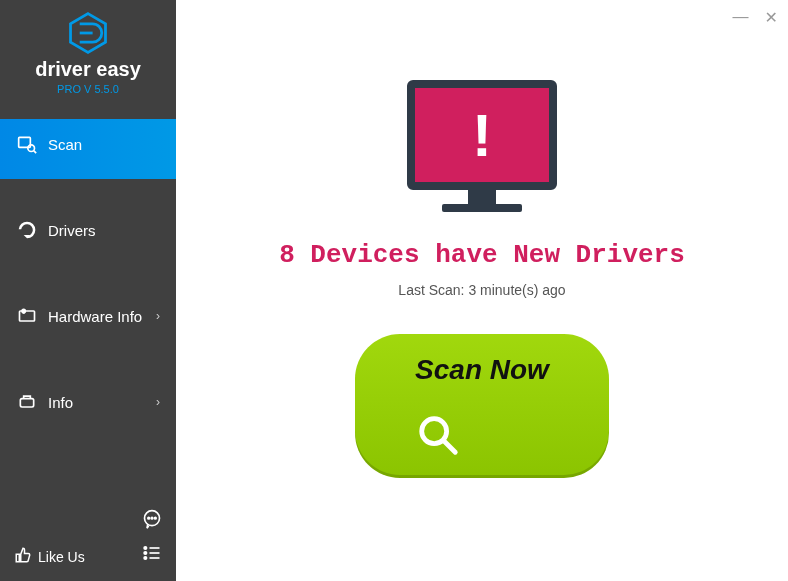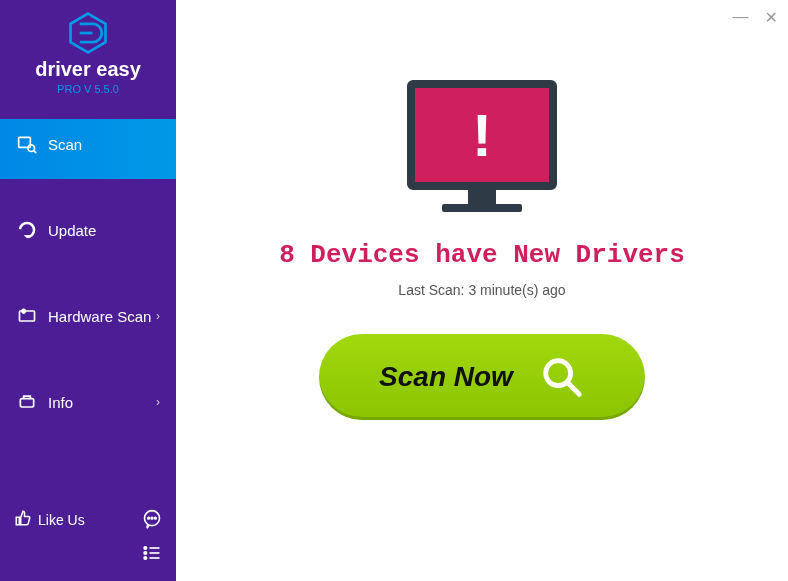--- a/index.html
+++ b/index.html
@@ -4,51 +4,51 @@
 <style>
   * { margin: 0; padding: 0; box-sizing: border-box; font-family: Arial, sans-serif; }
   body { width: 788px; height: 581px; background: #fff; overflow: hidden; }
   .window { display: flex; width: 100%; height: 100%; position: relative; }
   
   
   .titlebar { position: absolute; top: 8px; right: 10px; display: flex; gap: 16px; z-index: 10; }
   .titlebar span { color: #999; font-size: 16px; cursor: pointer; }
   
   
-  .sidebar { width: 176px; background: #4c1d95; display: flex; flex-direction: column; color: #fff; position: relative; }
+  .sidebar { width: 176px; background: #404040; display: flex; flex-direction: column; color: #fff; position: relative; }
   .logo-block { padding: 10px 0 10px 0; text-align: center; }
   .logo-block svg { margin: 0 auto; display: block; }
   .brand { font-weight: bold; font-size: 20px; color: #fff; margin-top: 2px; }
   .version { color: #0099e6; font-size: 11px; font-weight: normal; margin-top: 2px; }
   
   .nav { margin-top: 14px; }
   .nav-item { display: flex; align-items: center; padding: 14px 16px 24px 16px; font-size: 15px; color: #fff; cursor: pointer; position: relative; margin-bottom: 26px; }
   .nav-item.active { background: linear-gradient(to right, #0088e6, #0099e6); }
   .nav-item .icon { width: 22px; height: 22px; margin-right: 10px; display: flex; align-items: center; justify-content: center; }
   .nav-item .chev { margin-left: auto; font-size: 12px; color: #ccc; }
   
-  .sidebar-footer { margin-top: auto; padding: 10px 14px 14px; display: flex; align-items: flex-start; justify-content: space-between; }
+  .sidebar-footer { margin-top: auto; padding: 10px 14px 14px; display: flex; align-items: flex-end; justify-content: space-between; }
   .like-us { display: flex; align-items: center; color: #fff; font-size: 14px; cursor: pointer; }
   .like-us .icon { margin-right: 6px; }
   .footer-icons { display: flex; flex-direction: column; gap: 10px; }
   .footer-icons .ficon { color: #fff; cursor: pointer; }
   
   
   .main { flex: 1; background: #fff; display: flex; flex-direction: column; align-items: center; padding-top: 80px; }
   
   .monitor { position: relative; }
   .monitor-screen { width: 150px; height: 110px; background: #d01f5e; border: 8px solid #2f3a47; border-radius: 6px; display: flex; align-items: center; justify-content: center; }
   .monitor-screen span { color: #fff; font-size: 60px; font-weight: bold; }
   .monitor-stand { width: 28px; height: 14px; background: #2f3a47; margin: 0 auto; }
   .monitor-base { width: 80px; height: 8px; background: #2f3a47; margin: 0 auto; border-radius: 2px; }
   
   .headline { color: #d01f5e; font-size: 26px; font-weight: bold; margin-top: 28px; font-family: Liberation Mono, monospace; }
   .lastscan { color: #555; font-size: 14px; margin-top: 12px; }
   
-  .scan-btn { margin-top: 36px; background: linear-gradient(to bottom, #a1d80d, #8bc400); border: none; border-radius: 45px; padding: 20px 60px; display: flex; align-items: center; gap: 26px; cursor: pointer; box-shadow: inset 0 -3px 0 rgba(0,0,0,0.15); }
+  .scan-btn { margin-top: 36px; background: linear-gradient(to bottom, #a1d80d, #8bc400); border: none; border-radius: 45px; padding: 20px 60px; display: flex; align-items: flex-start; gap: 26px; cursor: pointer; box-shadow: inset 0 -3px 0 rgba(0,0,0,0.15); flex-direction: column; }
   .scan-btn-label { color: #111; font-size: 28px; font-weight: bold; font-style: italic; }
   .scan-btn .mag { width: 46px; height: 46px; }
 </style>
 </head>
 <body>
 
 <div class="window">
   <div class="titlebar">
     <span>—</span>
     <span>✕</span>
@@ -77,32 +77,32 @@
         <span>Scan</span>
       </div>
 
       <div class="nav-item">
         <span class="icon">
           <svg width="20" height="20" viewBox="0 0 24 24" fill="#fff">
             <path d="M12 2a10 10 0 0 0-9.95 9h3A7 7 0 1 1 12 19v3a10 10 0 0 0 0-20z"></path>
             <polygon points="12,22 8,18 16,18"></polygon>
           </svg>
         </span>
-        <span>Update</span>
+        <span>Drivers</span>
       </div>
 
       <div class="nav-item">
         <span class="icon">
           <svg width="20" height="20" viewBox="0 0 24 24" fill="none" stroke="#fff" stroke-width="2">
             <rect x="3" y="6" width="18" height="12" rx="1"></rect>
             <circle cx="8" cy="6" r="3" fill="#fff" stroke="none"></circle>
             <text x="8" y="8" font-size="5" text-anchor="middle" fill="#00245b">i</text>
           </svg>
         </span>
-        <span>Hardware Scan</span>
+        <span>Hardware Info</span>
         <span class="chev">›</span>
       </div>
 
       <div class="nav-item">
         <span class="icon">
           <svg width="20" height="20" viewBox="0 0 24 24" fill="none" stroke="#fff" stroke-width="2">
             <rect x="4" y="8" width="16" height="10" rx="2"></rect>
             <path d="M8 8 V5 h8 v3"></path>
           </svg>
         </span>

